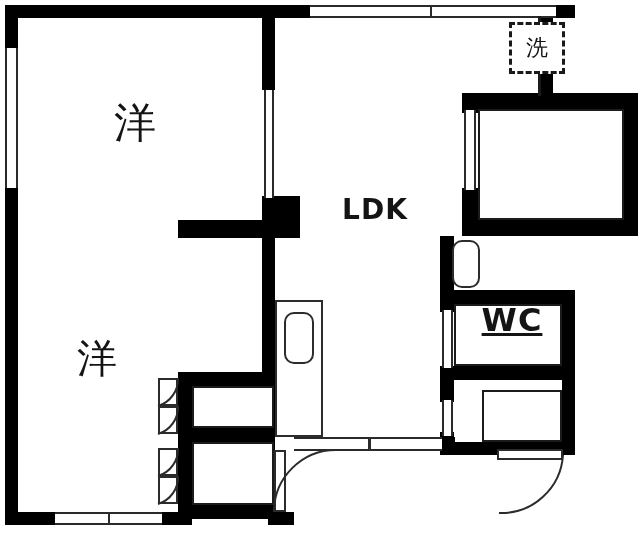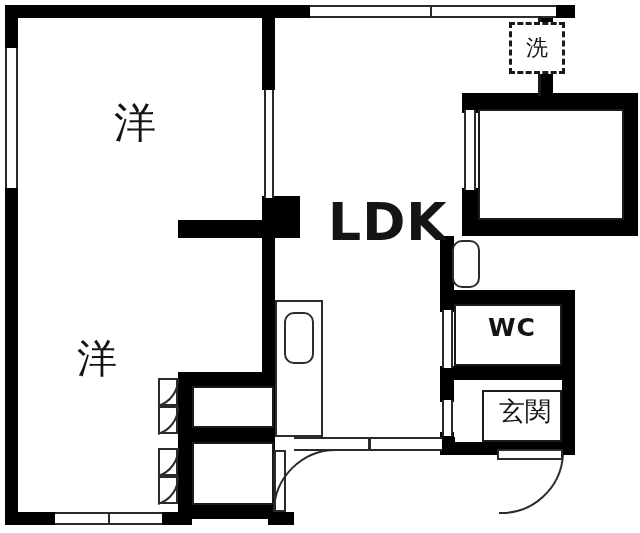--- a/index.html
+++ b/index.html
@@ -213,20 +213,19 @@
 
   <div class="door-leaf" style="left:497px; top:449px; width:66px; height:11px;"></div>
   <svg class="arc" style="left:497px; top:455px;" width="70" height="62" viewBox="0 0 70 62">
     <path d="M66 0 A 62 62 0 0 1 2 58" fill="none" stroke="#2b2b2b" stroke-width="2"></path>
   </svg>
 
   <div class="label jp" style="left:100px; top:102px; width:70px; font-size:42px;">洋</div>
 
   <div class="label jp" style="left:62px; top:338px; width:70px; font-size:40px;">洋</div>
 
-  <div class="label lat" style="left:328px; top:196px; width:110px; font-size:52px;">LDK</div>
-
-
-  <div class="label lat" style="left:476px; top:315px; width:72px; font-size:25px;">WC</div>
-
-  <div class="label jp" style="left:492px; top:398px; width:66px; font-size:26px;">玄関</div>
+  <div class="label lat" style="left:320px; top:196px; width:110px; font-size:28px;">LDK</div>
+
+
+  <div class="label lat" style="left:476px; top:304px; width:72px; font-size:32px;text-decoration:underline;">WC</div>
+
 
 </div>
 
 </body></html>

